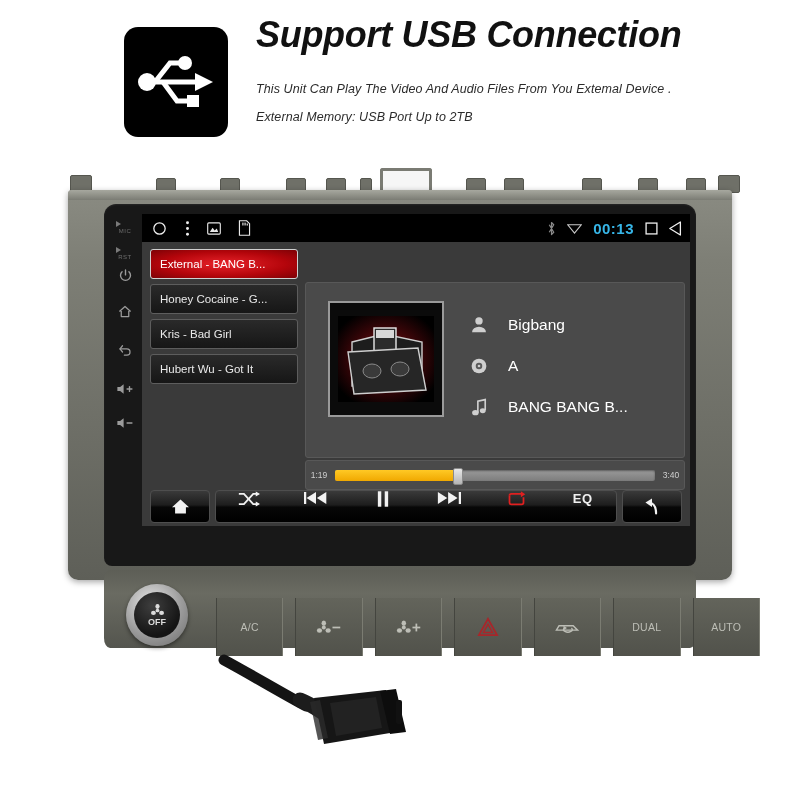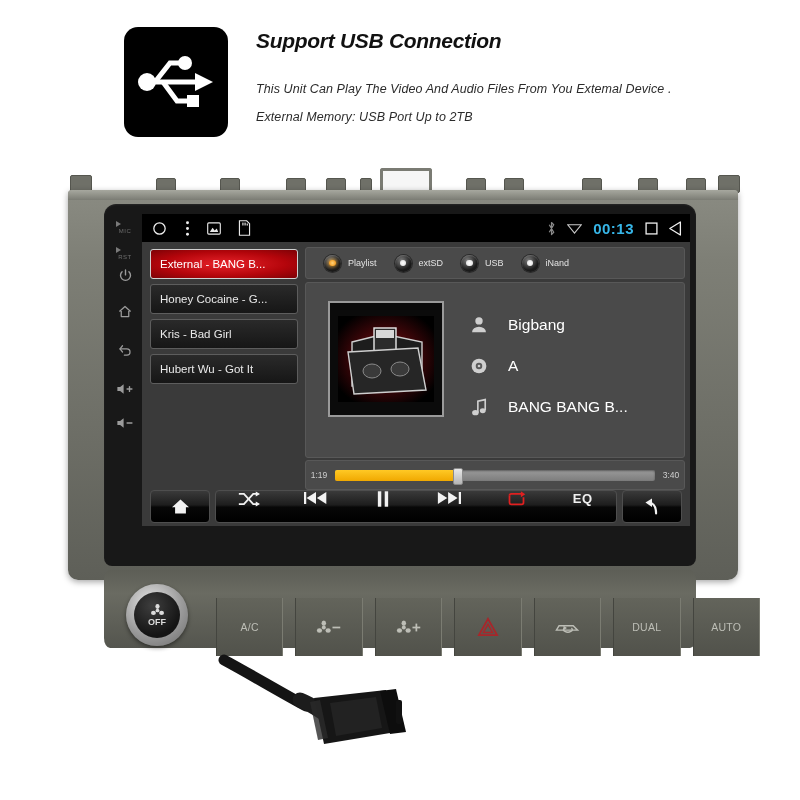--- a/index.html
+++ b/index.html
@@ -10,22 +10,22 @@
   }
 
   
   .banner{position:absolute;left:0;top:0;width:800px;height:160px;}
   .usb-logo-box{
     position:absolute;left:124px;top:27px;width:104px;height:110px;
     background:#000;border-radius:14px;
   }
   .usb-logo-box svg{position:absolute;left:13px;top:22px;}
   .banner-title{
-    position:absolute;left:256px;top:29px;
-    font-size:21px;font-weight:bold;font-style:italic;color:#111;
+    position:absolute;left:256px;top:14px;
+    font-size:36px;font-weight:bold;font-style:italic;color:#111;
     letter-spacing:-0.3px;
   }
   .banner-sub1{
     position:absolute;left:256px;top:82px;
     font-size:12.5px;font-style:italic;color:#2b2b2b;letter-spacing:.1px;
   }
   .banner-sub2{
     position:absolute;left:256px;top:110px;
     font-size:12.5px;font-style:italic;color:#2b2b2b;letter-spacing:.1px;
   }
@@ -42,21 +42,20 @@
     position:absolute;left:310px;top:-10px;width:46px;height:22px;
     border:3px solid #7a7b73;border-bottom:none;border-radius:3px 3px 0 0;
     background:#f6f6f6;
   }
 
   .bezel{
     position:absolute;left:68px;top:30px;width:664px;height:390px;
     background:linear-gradient(180deg,#8a8b82 0%,#7e7f76 18%,#6e6f67 60%,#5e5f58 100%);
     border-radius:4px 4px 10px 10px;
     box-shadow:0 2px 6px rgba(0,0,0,.35);
-    padding-left:6px;
   }
   .bezel::after{
     content:"";position:absolute;left:0;top:0;width:100%;height:10px;
     background:linear-gradient(180deg,#a7a89f,#7b7c74);
     border-radius:4px 4px 0 0;
   }
 
   .panel-black{
     position:absolute;left:36px;top:14px;width:592px;height:362px;
     background:#181818;border-radius:12px 12px 8px 8px;
@@ -332,46 +331,20 @@
 
           <div class="playlist">
             <div class="track sel">External - BANG B...</div>
             <div class="track">Honey Cocaine - G...</div>
             <div class="track">Kris - Bad Girl</div>
             <div class="track">Hubert Wu - Got It</div>
           </div>
 
           <div class="rpane">
 
-            <div class="sources">
-              <div class="src on">
-                <div class="led">
-                    <i></i>
-                  </div>
-                <span>Playlist</span>
-              </div>
-              <div class="src">
-                <div class="led">
-                    <i></i>
-                  </div>
-                <span>extSD</span>
-              </div>
-              <div class="src">
-                <div class="led">
-                    <i></i>
-                  </div>
-                <span>USB</span>
-              </div>
-              <div class="src">
-                <div class="led">
-                    <i></i>
-                  </div>
-                <span>iNand</span>
-              </div>
-            </div>
 
             <div class="infobox">
               <div class="albumart">
                 <svg width="96" height="86" viewBox="0 0 96 86">
                   <defs>
                     <radialGradient id="glow" cx="50%" cy="50%" r="60%">
                       <stop offset="0%" stop-color="#8d0d14"></stop>
                       <stop offset="100%" stop-color="#000"></stop>
                     </radialGradient>
                   </defs>

